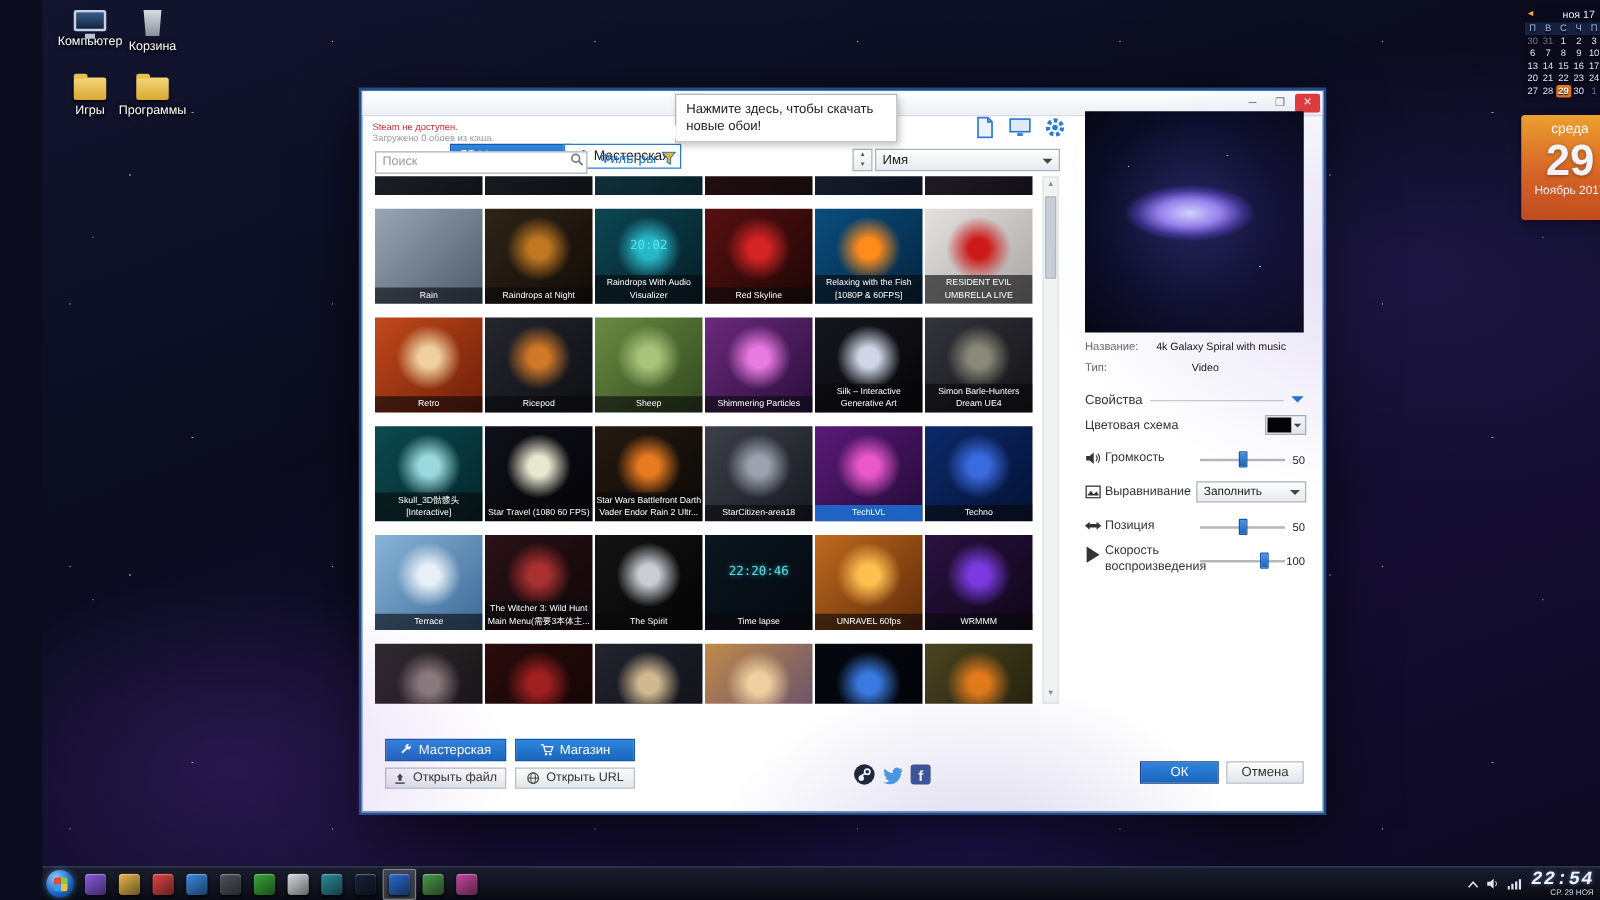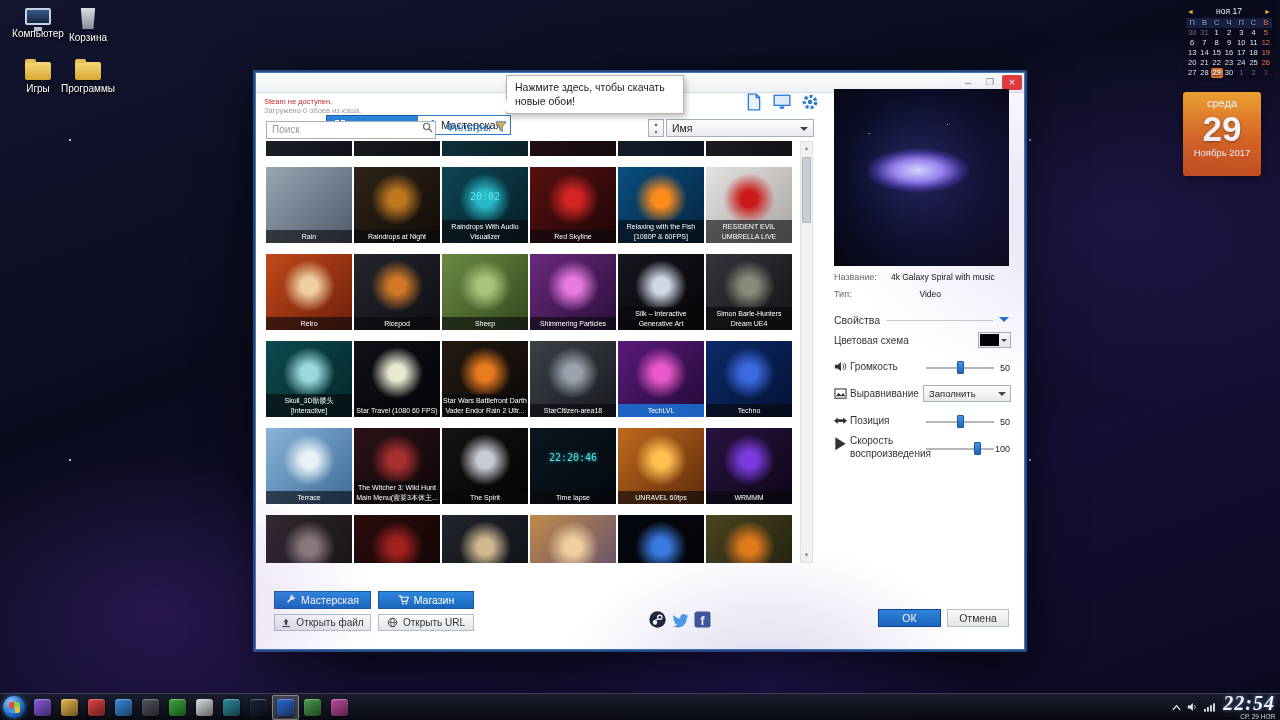--- a/index.html
+++ b/index.html
@@ -1,21 +1,21 @@
 <!DOCTYPE html>
 <html><head>
 <meta charset="utf-8">
 <style>
   * { margin:0; padding:0; box-sizing:border-box; }
   html,body { width:1280px; height:720px; overflow:hidden; }
   body { position:relative; font-family:"Liberation Sans",sans-serif; background:#0b0d1f; }
 
   
   #desktop { position:absolute; inset:0;
-    background:linear-gradient(160deg,#131530 0%,#0a0c1e 38%,#150e33 70%,#0c0920 100%); }
+    background:linear-gradient(160deg,#131530 0%,#0a0c1e 38%,#150e33 70%,#0c0920 100%);margin-left:34px; }
   #desktop::before { content:""; position:absolute; inset:0; pointer-events:none;
     background-image:
       radial-gradient(1px 1px at 22px 33px, rgba(255,255,255,.95) 50%, transparent 52%),
       radial-gradient(1px 1px at 120px 90px, rgba(255,255,255,.65) 50%, transparent 52%),
       radial-gradient(1.5px 1.5px at 70px 140px, rgba(210,225,255,.85) 50%, transparent 52%),
       radial-gradient(1px 1px at 180px 40px, rgba(255,255,255,.55) 50%, transparent 52%),
       radial-gradient(1px 1px at 40px 190px, rgba(255,255,255,.75) 50%, transparent 52%);
     background-size:210px 210px, 260px 260px, 320px 320px, 170px 170px, 290px 290px; }
   #desktop::after { content:""; position:absolute; inset:0; pointer-events:none;
     background:
@@ -184,21 +184,21 @@
     display:flex; align-items:center; justify-content:center; cursor:pointer; }
   #startOrb .flag { width:11px; height:11px; border-radius:2px;
     background:conic-gradient(#7ad04a 0 90deg, #f0c030 90deg 180deg, #3a9ae8 180deg 270deg, #e84a3a 270deg 360deg); }
   #tbIcons { display:flex; align-items:center; height:100%; }
   .tb-slot { width:27px; height:25px; display:flex; align-items:center; justify-content:center; cursor:pointer; border-radius:2px; }
   .tb-active { background:rgba(255,255,255,.18); box-shadow:inset 0 0 0 1px rgba(255,255,255,.35); }
   .tb-glyph { width:17px; height:17px; border-radius:3px; box-shadow:0 1px 2px rgba(0,0,0,.7), inset 0 1px 1px rgba(255,255,255,.35); }
   #tbSpacer { flex:1; }
   #tray { display:flex; align-items:center; gap:6px; margin-right:8px; }
   #clockBlock { margin-right:5px; text-align:right; line-height:1; cursor:default; }
-  #clockTime { font-family:Liberation Serif, serif; font-size:20px; font-weight:bold; font-style:italic;
+  #clockTime { font-family:Liberation Mono, monospace; font-size:15px; font-weight:bold; font-style:italic;
     color:#f0f5ff; letter-spacing:1px; text-shadow:0 0 4px rgba(140,180,255,.6); }
   #clockDate { font-size:6.5px; color:#cfd8e8; margin-top:1px; }
 </style>
 </head>
 <body>
 
 <div id="desktop">
 
   <div class="dicon" style="left:8px;top:8px;">
     <div class="glyph g-computer"></div>

